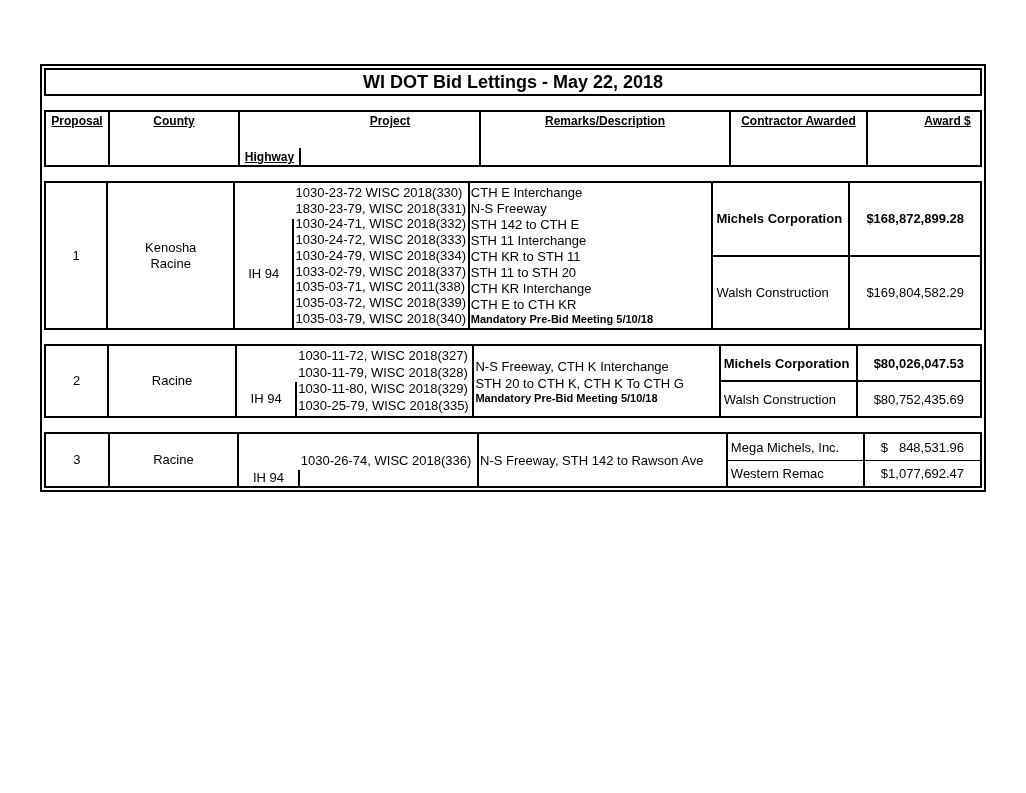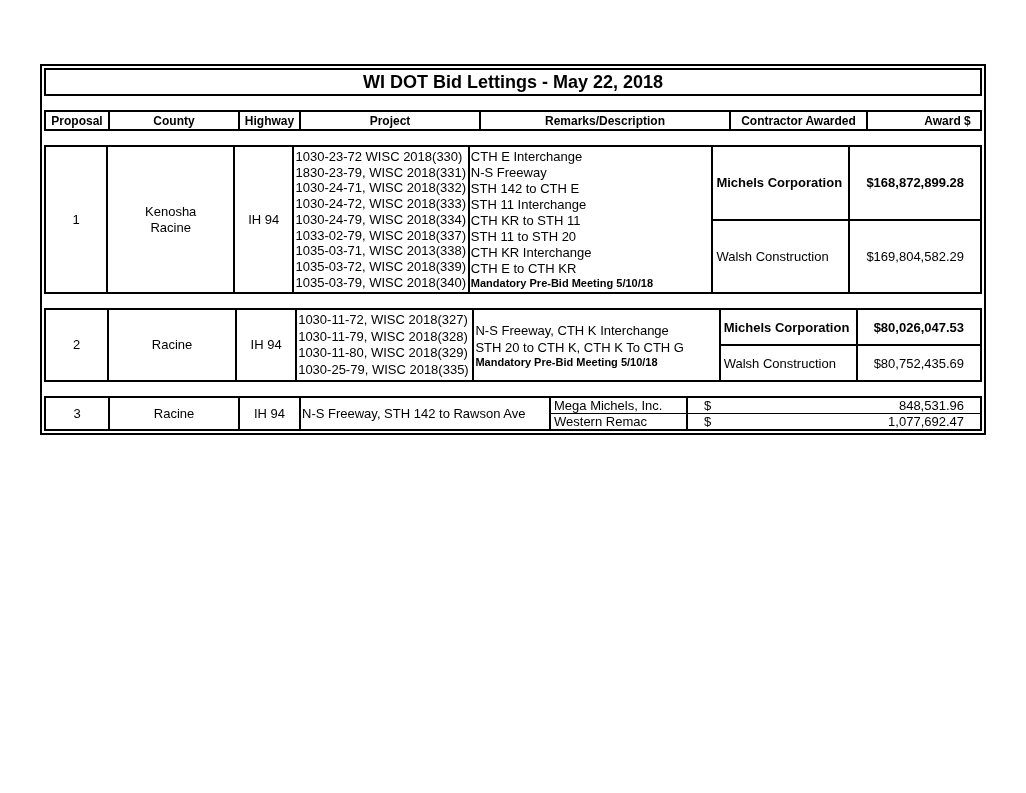--- a/index.html
+++ b/index.html
@@ -29,40 +29,40 @@
     background: #fff;
   }
   .section { border: 2px solid #000; box-sizing: border-box; background: #fff; }
   .title-bar {
     text-align: center;
     font-weight: bold;
     font-size: 18px;
     line-height: 22px;
     padding: 1px 0;
   }
-  .header-row { display: flex; }
+  .header-row { display: flex; text-decoration: underline; }
   .hcell {
     box-sizing: border-box;
     border-right: 2px solid #000;
     font-weight: bold;
     font-size: 12px;
     text-align: center;
     padding: 2px 0 1px 0;
   }
   .hcell:last-child { border-right: none; padding-left: 47px; }
   .group { display: flex; align-items: stretch; }
   .cell {
     box-sizing: border-box;
     border-right: 2px solid #000;
     display: flex;
     flex-direction: column;
   }
   .c-proposal { width: 64px; }
   .c-county   { width: 130px; }
-  .c-highway  { width: 61px; }
+  .c-highway  { width: 61px; margin-top: 36px; }
   .c-project  { width: 180px; }
   .c-remarks  { width: 250px; }
   .w-contractor { width: 137px; }
   .centered {
     justify-content: center;
     align-items: center;
     text-align: center;
     font-size: 13px;
     line-height: 16px;
   }
@@ -129,21 +129,21 @@
         <div>Racine</div>
       </div>
       <div class="cell c-highway centered">IH 94</div>
       <div class="cell c-project lines">
         <div class="pline">1030-23-72 WISC 2018(330)</div>
         <div class="pline">1830-23-79, WISC 2018(331)</div>
         <div class="pline">1030-24-71, WISC 2018(332)</div>
         <div class="pline">1030-24-72, WISC 2018(333)</div>
         <div class="pline">1030-24-79, WISC 2018(334)</div>
         <div class="pline">1033-02-79, WISC 2018(337)</div>
-        <div class="pline">1035-03-71, WISC 2013(338)</div>
+        <div class="pline">1035-03-71, WISC 2011(338)</div>
         <div class="pline">1035-03-72, WISC 2018(339)</div>
         <div class="pline">1035-03-79, WISC 2018(340)</div>
       </div>
       <div class="cell c-remarks lines">
         <div class="rline">CTH E Interchange</div>
         <div class="rline">N-S Freeway</div>
         <div class="rline">STH 142 to CTH E</div>
         <div class="rline">STH 11 Interchange</div>
         <div class="rline">CTH KR to STH 11</div>
         <div class="rline">STH 11 to STH 20</div>
@@ -187,20 +187,23 @@
           <div class="contractor-cell w-contractor">Walsh Construction</div>
           <div class="award-cell">$80,752,435.69</div>
         </div>
       </div>
     </div>
 
     <div class="section group g3">
       <div class="cell c-proposal centered">3</div>
       <div class="cell c-county centered">Racine</div>
       <div class="cell c-highway centered">IH 94</div>
+      <div class="cell c-project lines vcenter">
+        <div class="pline">1030-26-74, WISC 2018(336)</div>
+      </div>
       <div class="cell c-remarks lines vcenter">
         <div class="rline">N-S Freeway, STH 142 to Rawson Ave</div>
       </div>
       <div class="bids">
         <div class="bid-row divided-thin">
           <div class="contractor-cell w-contractor">Mega Michels, Inc.</div>
           <div class="award-cell acct">
             <span>$</span>
             <span>848,531.96</span>
           </div>

